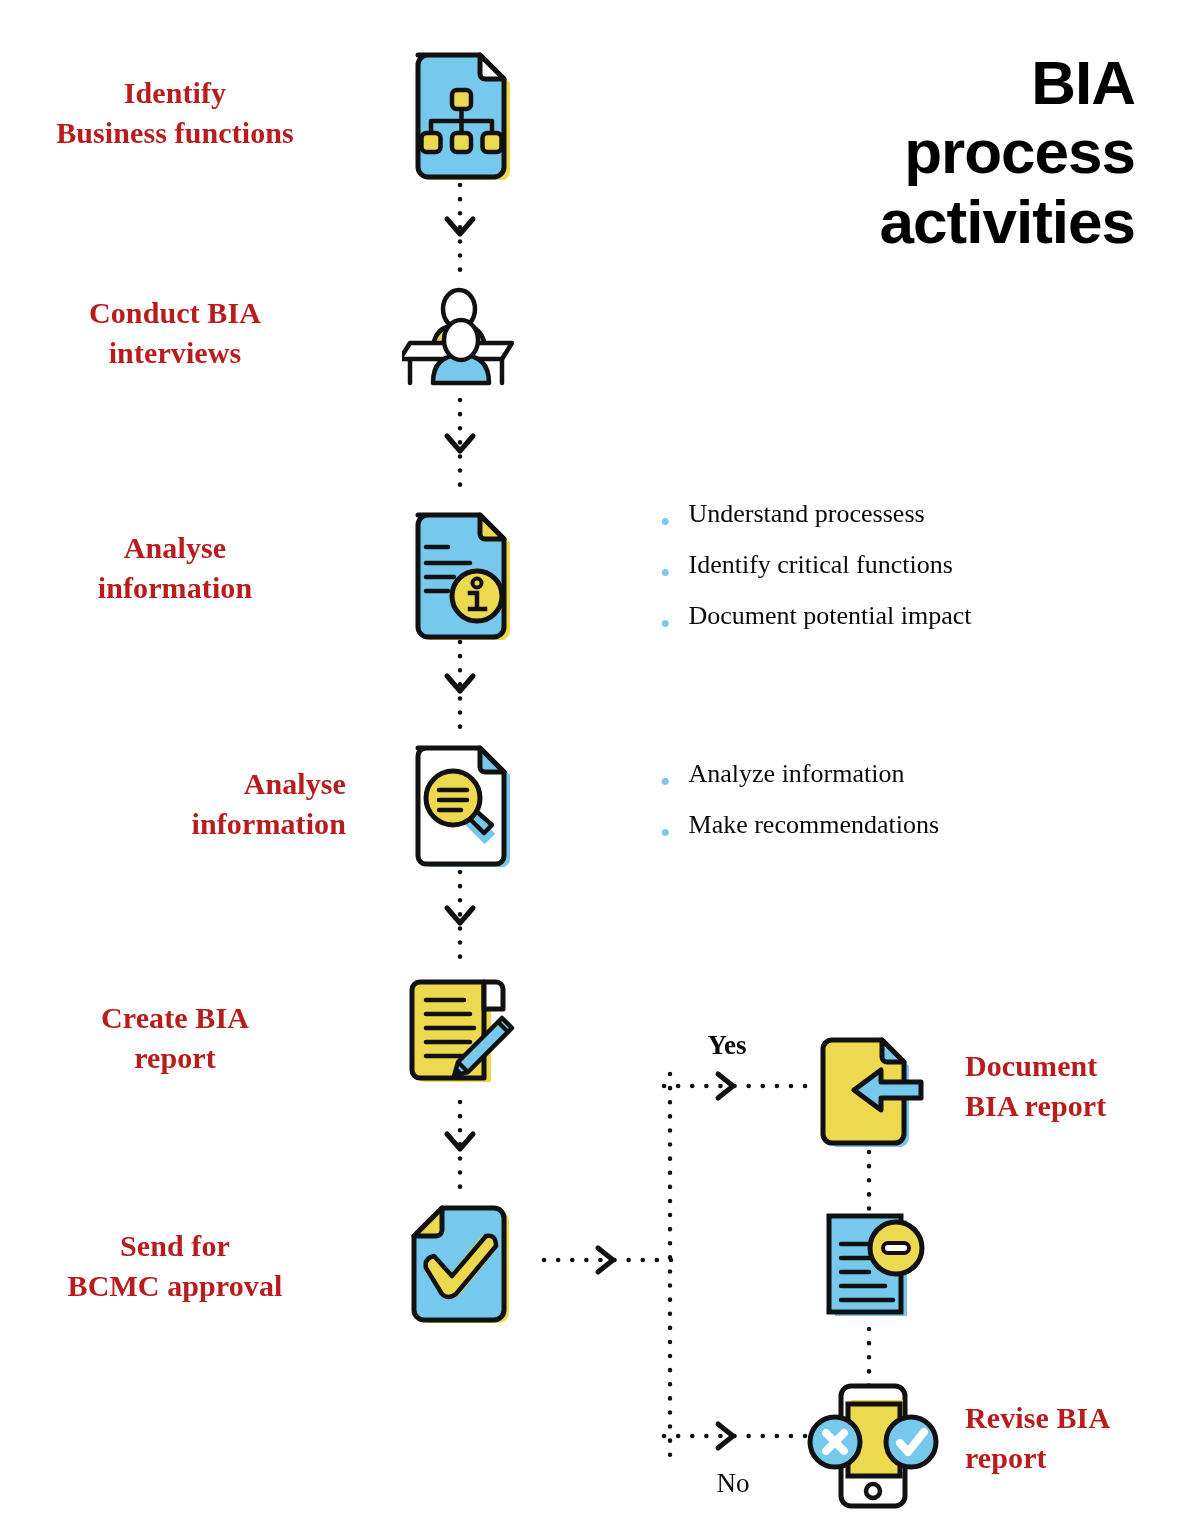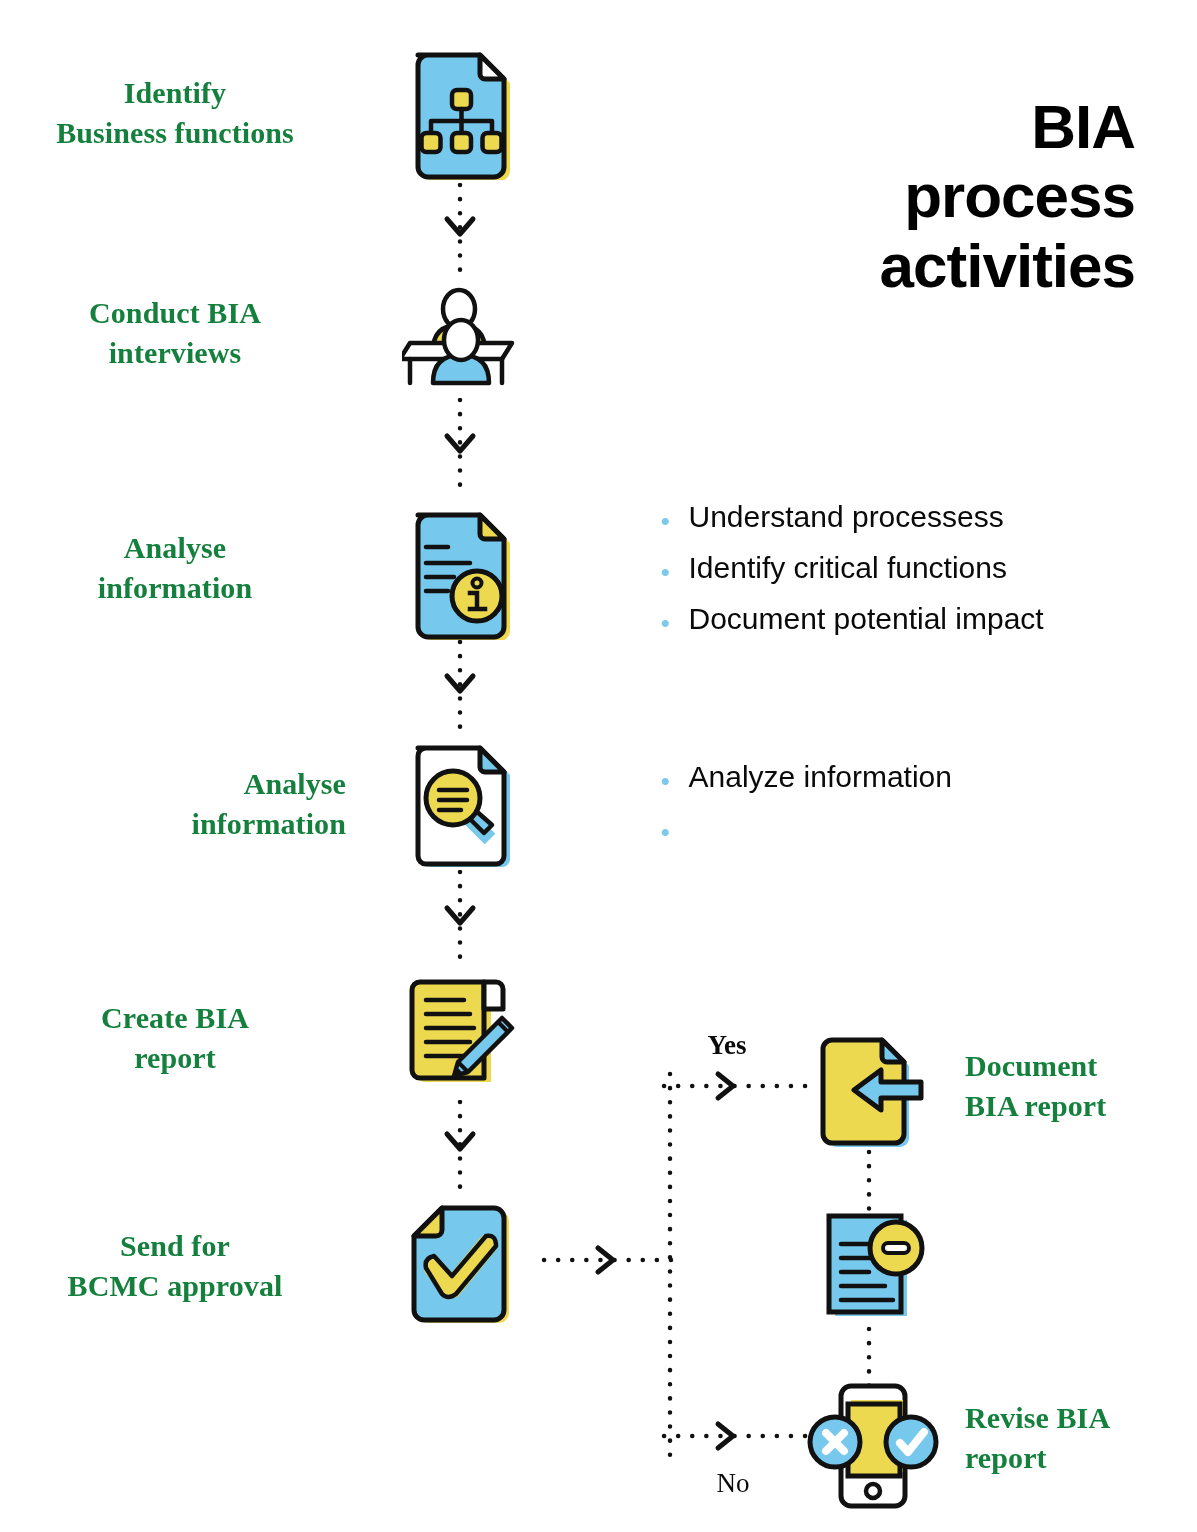--- a/index.html
+++ b/index.html
@@ -5,62 +5,62 @@
   html,body{margin:0;padding:0;background:#ffffff;}
   body{width:1197px;height:1532px;position:relative;overflow:hidden;
        font-family:"Liberation Serif","DejaVu Serif",serif;color:#0a0a0a;}
 
   .stage{position:absolute;left:0;top:0;width:1197px;height:1532px;}
 
   
   .step-label{
     position:absolute;text-align:center;font-weight:bold;
     font-family:"Liberation Serif","DejaVu Serif",serif;
-    font-size:30px;line-height:1.33;color:#15803d;letter-spacing:.1px;
+    font-size:30px;line-height:1.33;color:#b91c1c;letter-spacing:.1px;
   }
   .left-label{right:auto;}
   .right-label{text-align:left;}
 
   .title{
     position:absolute;
     font-family:"Liberation Sans","DejaVu Sans",sans-serif;
     font-weight:bold;font-size:62px;line-height:1.12;
     text-align:right;color:#000;letter-spacing:-1px;
   }
   .title span{display:block;}
 
   .bullets{position:absolute;}
   .bullet-row{display:flex;align-items:flex-start;margin-bottom:14px;}
   .bullet-dot{
     color:#7cc9ec;font-size:30px;line-height:1;margin-right:18px;
     margin-top:7px;flex:0 0 auto;
   }
   .bullet-text{
-    font-family:Liberation Sans, sans-serif;
-    font-size:30px;line-height:1.1;color:#0a0a0a;white-space:nowrap;
+    font-family:Liberation Serif, serif;
+    font-size:26px;line-height:1.1;color:#0a0a0a;white-space:nowrap;
   }
 
   .branch-label{
     position:absolute;font-family:"Liberation Serif","DejaVu Serif",serif;
     font-size:27px;color:#0a0a0a;text-align:center;
   }
 
   
   .icon{position:absolute;}
   .icon svg{display:block;}
 
   
   .conn{position:absolute;}
 </style>
 </head>
 <body>
 
 <div class="stage">
 
-  <div class="title" style="right:62px; top:48px; width:420px;margin-top:44px;">
+  <div class="title" style="right:62px; top:48px; width:420px;">
     <span>BIA</span>
     <span>process</span>
     <span>activities</span>
   </div>
 
   <div class="step-label left-label" style="left:10px; top:73px; width:330px;">
     <div>Identify</div>
     <div>Business functions</div>
   </div>
 
@@ -171,20 +171,21 @@
     </svg>
   </div>
 
   <div class="bullets" style="left:660px; top:760px;">
     <div class="bullet-row">
       <span class="bullet-dot">•</span>
       <span class="bullet-text">Analyze information</span>
     </div>
     <div class="bullet-row">
       <span class="bullet-dot">•</span>
+      <span class="bullet-text">Make recommendations</span>
     </div>
   </div>
 
   <div class="conn" style="left:440px; top:870px;">
     <svg width="40" height="105" viewBox="0 0 40 105">
       <path d="M20 2 v96" stroke="#111111" stroke-width="4.5" stroke-linecap="round" stroke-dasharray="0.1 14" fill="none"></path>
       <path d="M7 38 L20 53 L33 38" stroke="#111111" stroke-width="5" fill="none" stroke-linecap="round" stroke-linejoin="round"></path>
     </svg>
   </div>
 

